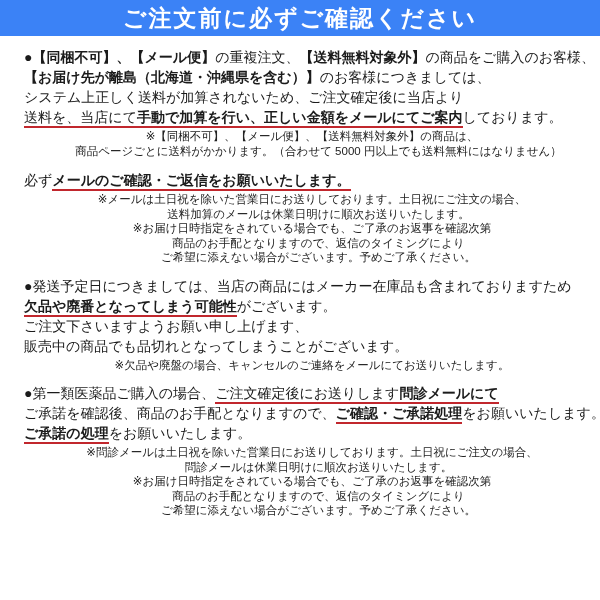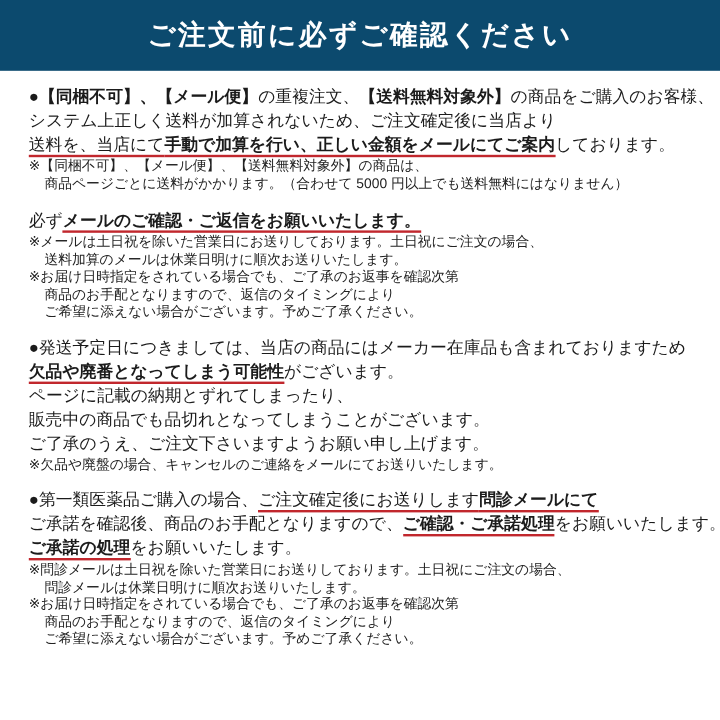--- a/index.html
+++ b/index.html
@@ -4,22 +4,22 @@
 <style>
   html, body {
     margin: 0; padding: 0;
     width: 600px; height: 600px;
     background: #ffffff;
     overflow: hidden;
     font-family: "Liberation Sans", "DejaVu Sans", sans-serif;
     color: #1b1b1b;
   }
   .header {
-    width: 600px; height: 59px;
-    background: #0c4a6e;
+    width: 600px; height: 36px;
+    background: #3b82f6;
     display: flex; align-items: center; justify-content: center;
   }
   .header .title {
     color: #ffffff;
     font-size: 23px;
     font-weight: bold;
     letter-spacing: 2px;
     white-space: nowrap;
   }
   .notice-body {
@@ -32,39 +32,41 @@
   .block.para { margin-top: 12px; }
   .line {
     font-size: 14px;
     line-height: 20px;
     white-space: nowrap;
   }
   .notes .line {
     font-size: 11.5px;
     line-height: 14.5px;
     color: #222222;
+    text-align: center;
   }
   .line.indent { padding-left: 13px; }
   .line .b { font-weight: bold; }
   .line .u {
     border-bottom: 2px solid #c1272d;
     padding-bottom: 1px;
   }
 </style>
 </head>
 <body>
 
 <div class="header">
   <div class="title">ご注文前に必ずご確認ください</div>
 </div>
 
 <div class="notice-body">
     <div class="section">
       <div class="block main">
         <div class="line"><span class="">●</span><span class="b">【同梱不可】、【メール便】</span><span class="">の重複注文、</span><span class="b">【送料無料対象外】</span><span class="">の商品をご購入のお客様、</span></div>
+        <div class="line"><span class="b">【お届け先が離島（北海道・沖縄県を含む）】</span><span class="">のお客様につきましては、</span></div>
         <div class="line"><span class="">システム上正しく送料が加算されないため、ご注文確定後に当店より</span></div>
         <div class="line"><span class=" u">送料を、当店にて</span><span class="b u">手動で加算を行い、正しい金額をメールにてご案内</span><span class="">しております。</span></div>
       </div>
       <div class="block notes">
         <div class="line"><span class="">※【同梱不可】、【メール便】、【送料無料対象外】の商品は、</span></div>
         <div class="line indent"><span class="">商品ページごとに送料がかかります。（合わせて 5000 円以上でも送料無料にはなりません）</span></div>
       </div>
       <div class="block para">
         <div class="line"><span class="">必ず</span><span class="b u">メールのご確認・ご返信をお願いいたします。</span></div>
       </div>
@@ -73,23 +75,22 @@
         <div class="line indent"><span class="">送料加算のメールは休業日明けに順次お送りいたします。</span></div>
         <div class="line"><span class="">※お届け日時指定をされている場合でも、ご了承のお返事を確認次第</span></div>
         <div class="line indent"><span class="">商品のお手配となりますので、返信のタイミングにより</span></div>
         <div class="line indent"><span class="">ご希望に添えない場合がございます。予めご了承ください。</span></div>
       </div>
     </div>
     <div class="section">
       <div class="block main">
         <div class="line"><span class="">●発送予定日につきましては、当店の商品にはメーカー在庫品も含まれておりますため</span></div>
         <div class="line"><span class="b u">欠品や廃番となってしまう可能性</span><span class="">がございます。</span></div>
-        <div class="line"><span class="">ページに記載の納期とずれてしまったり、</span></div>
+        <div class="line"><span class="">ご注文下さいますようお願い申し上げます、</span></div>
         <div class="line"><span class="">販売中の商品でも品切れとなってしまうことがございます。</span></div>
-        <div class="line"><span class="">ご了承のうえ、ご注文下さいますようお願い申し上げます。</span></div>
       </div>
       <div class="block notes">
         <div class="line"><span class="">※欠品や廃盤の場合、キャンセルのご連絡をメールにてお送りいたします。</span></div>
       </div>
     </div>
     <div class="section">
       <div class="block main">
         <div class="line"><span class="">●第一類医薬品ご購入の場合、</span><span class=" u">ご注文確定後にお送りします</span><span class="b u">問診メールにて</span></div>
         <div class="line"><span class="">ご承諾を確認後、商品のお手配となりますので、</span><span class="b u">ご確認・ご承諾処理</span><span class="">をお願いいたします。</span></div>
         <div class="line"><span class="b u">ご承諾の処理</span><span class="">をお願いいたします。</span></div>

